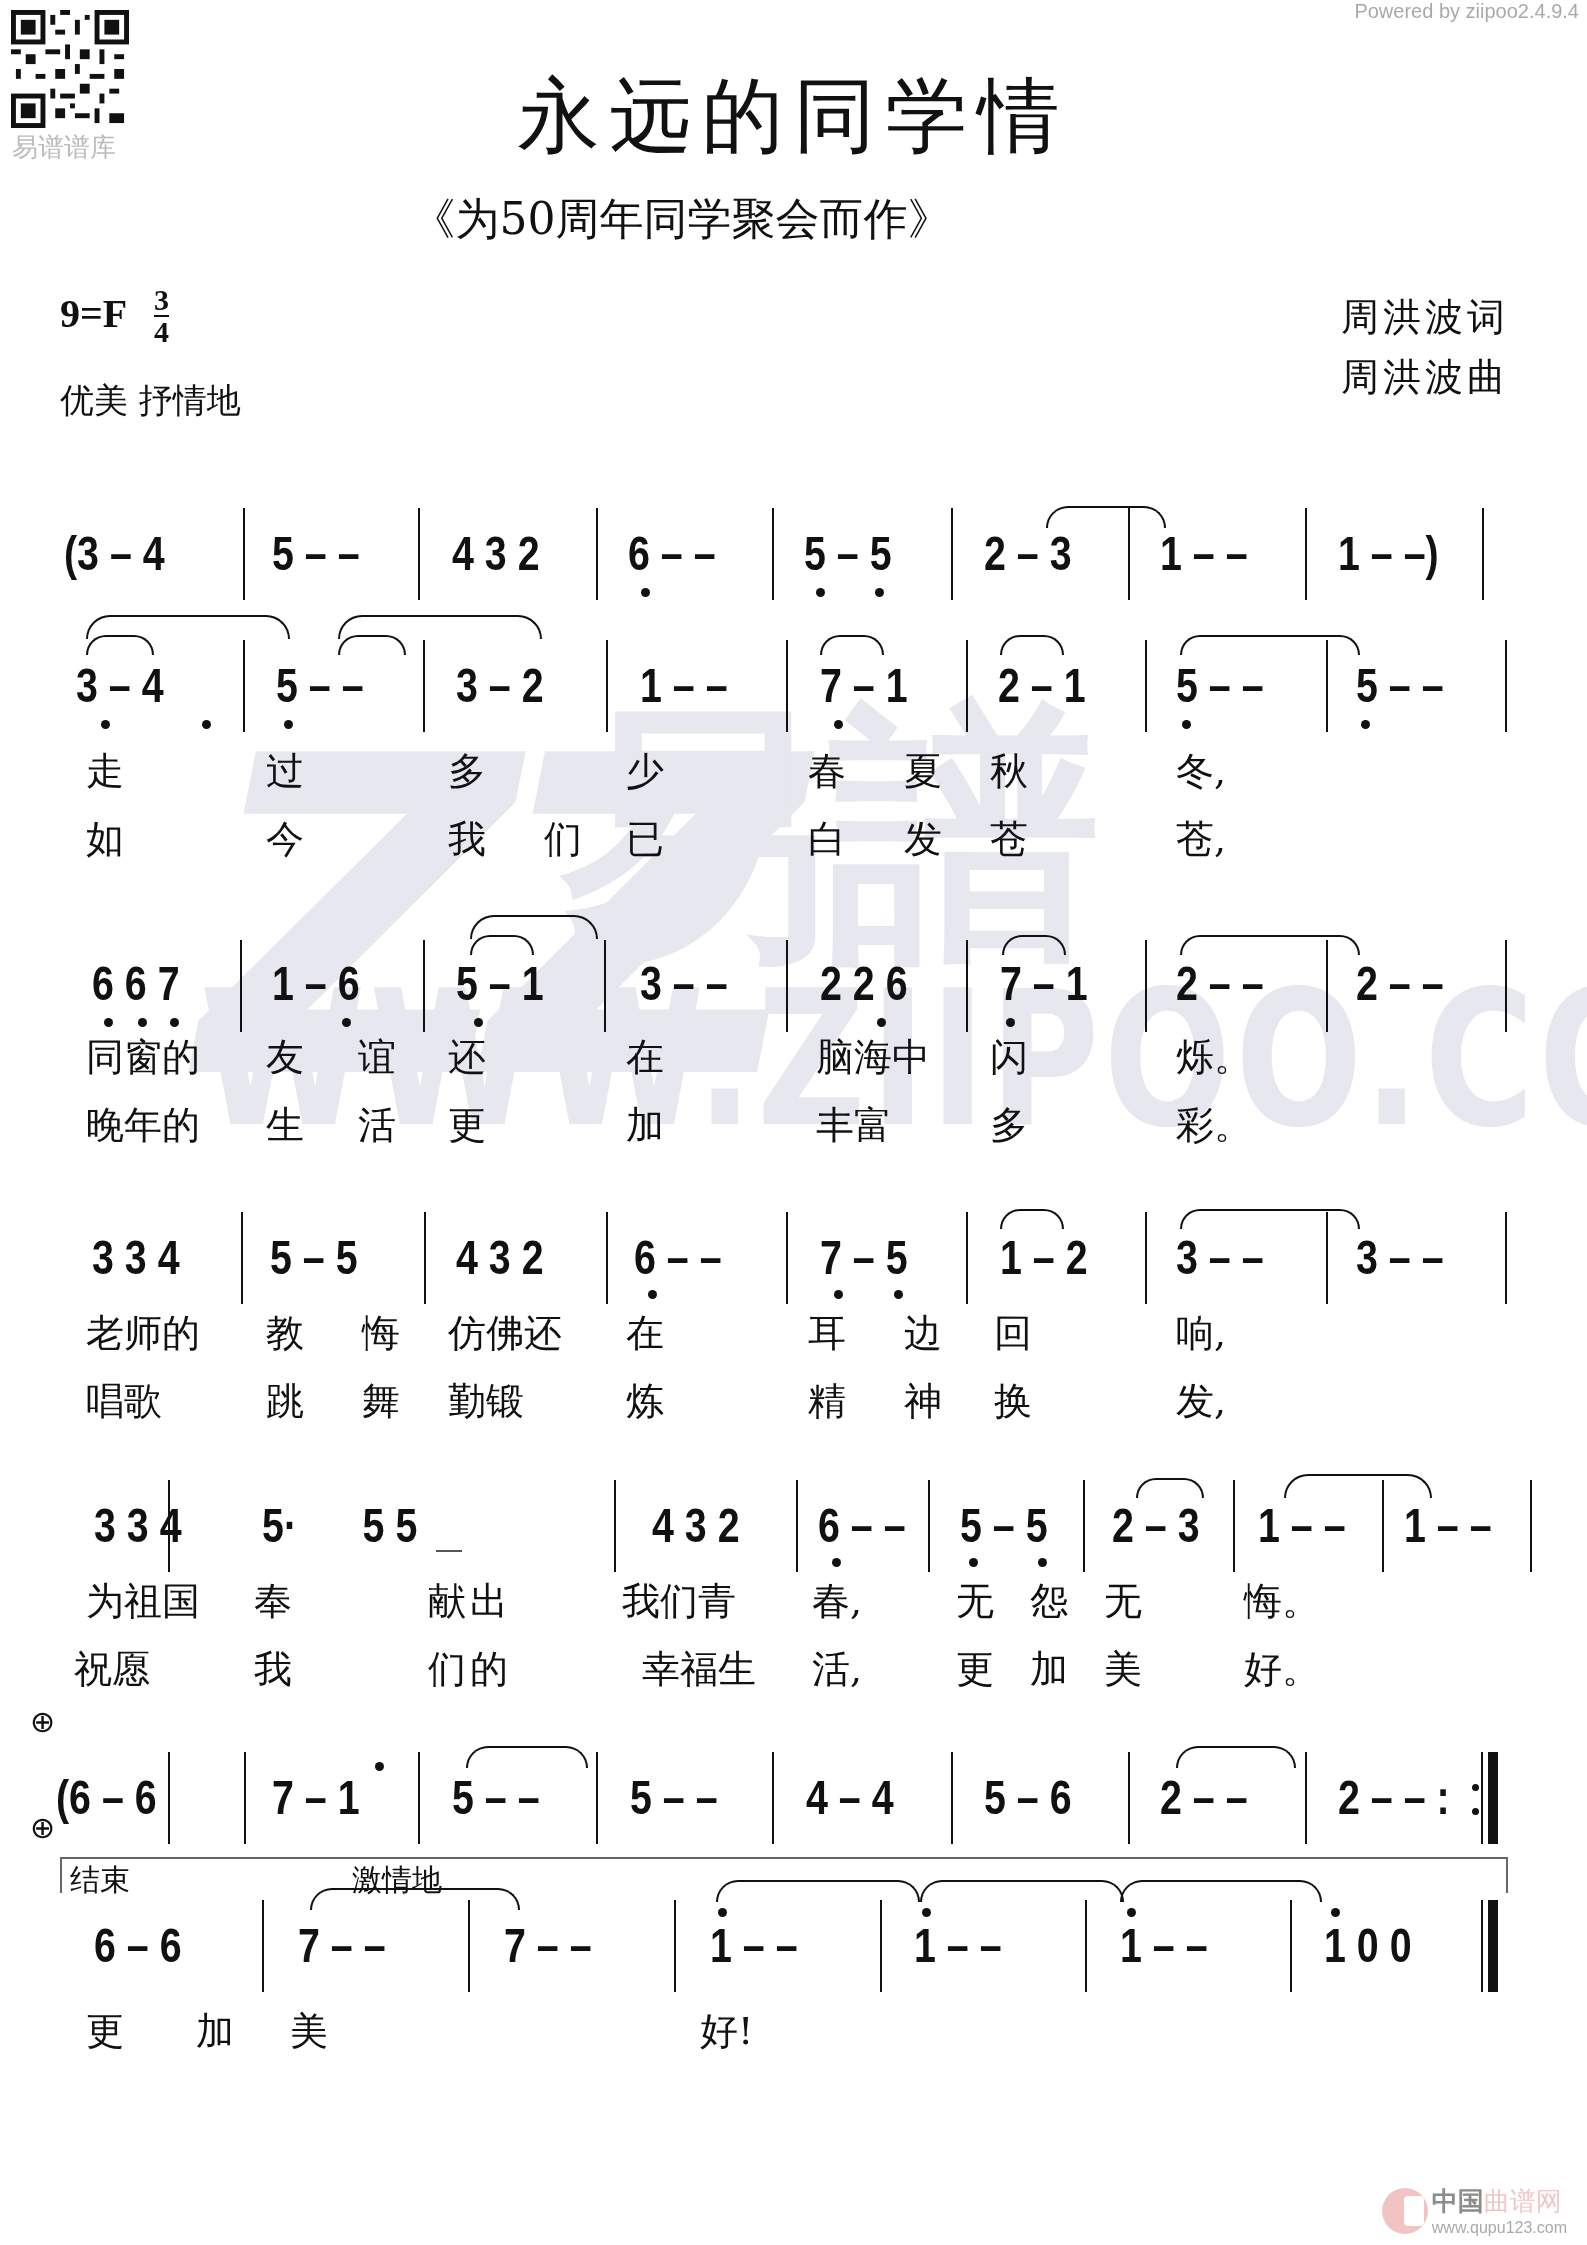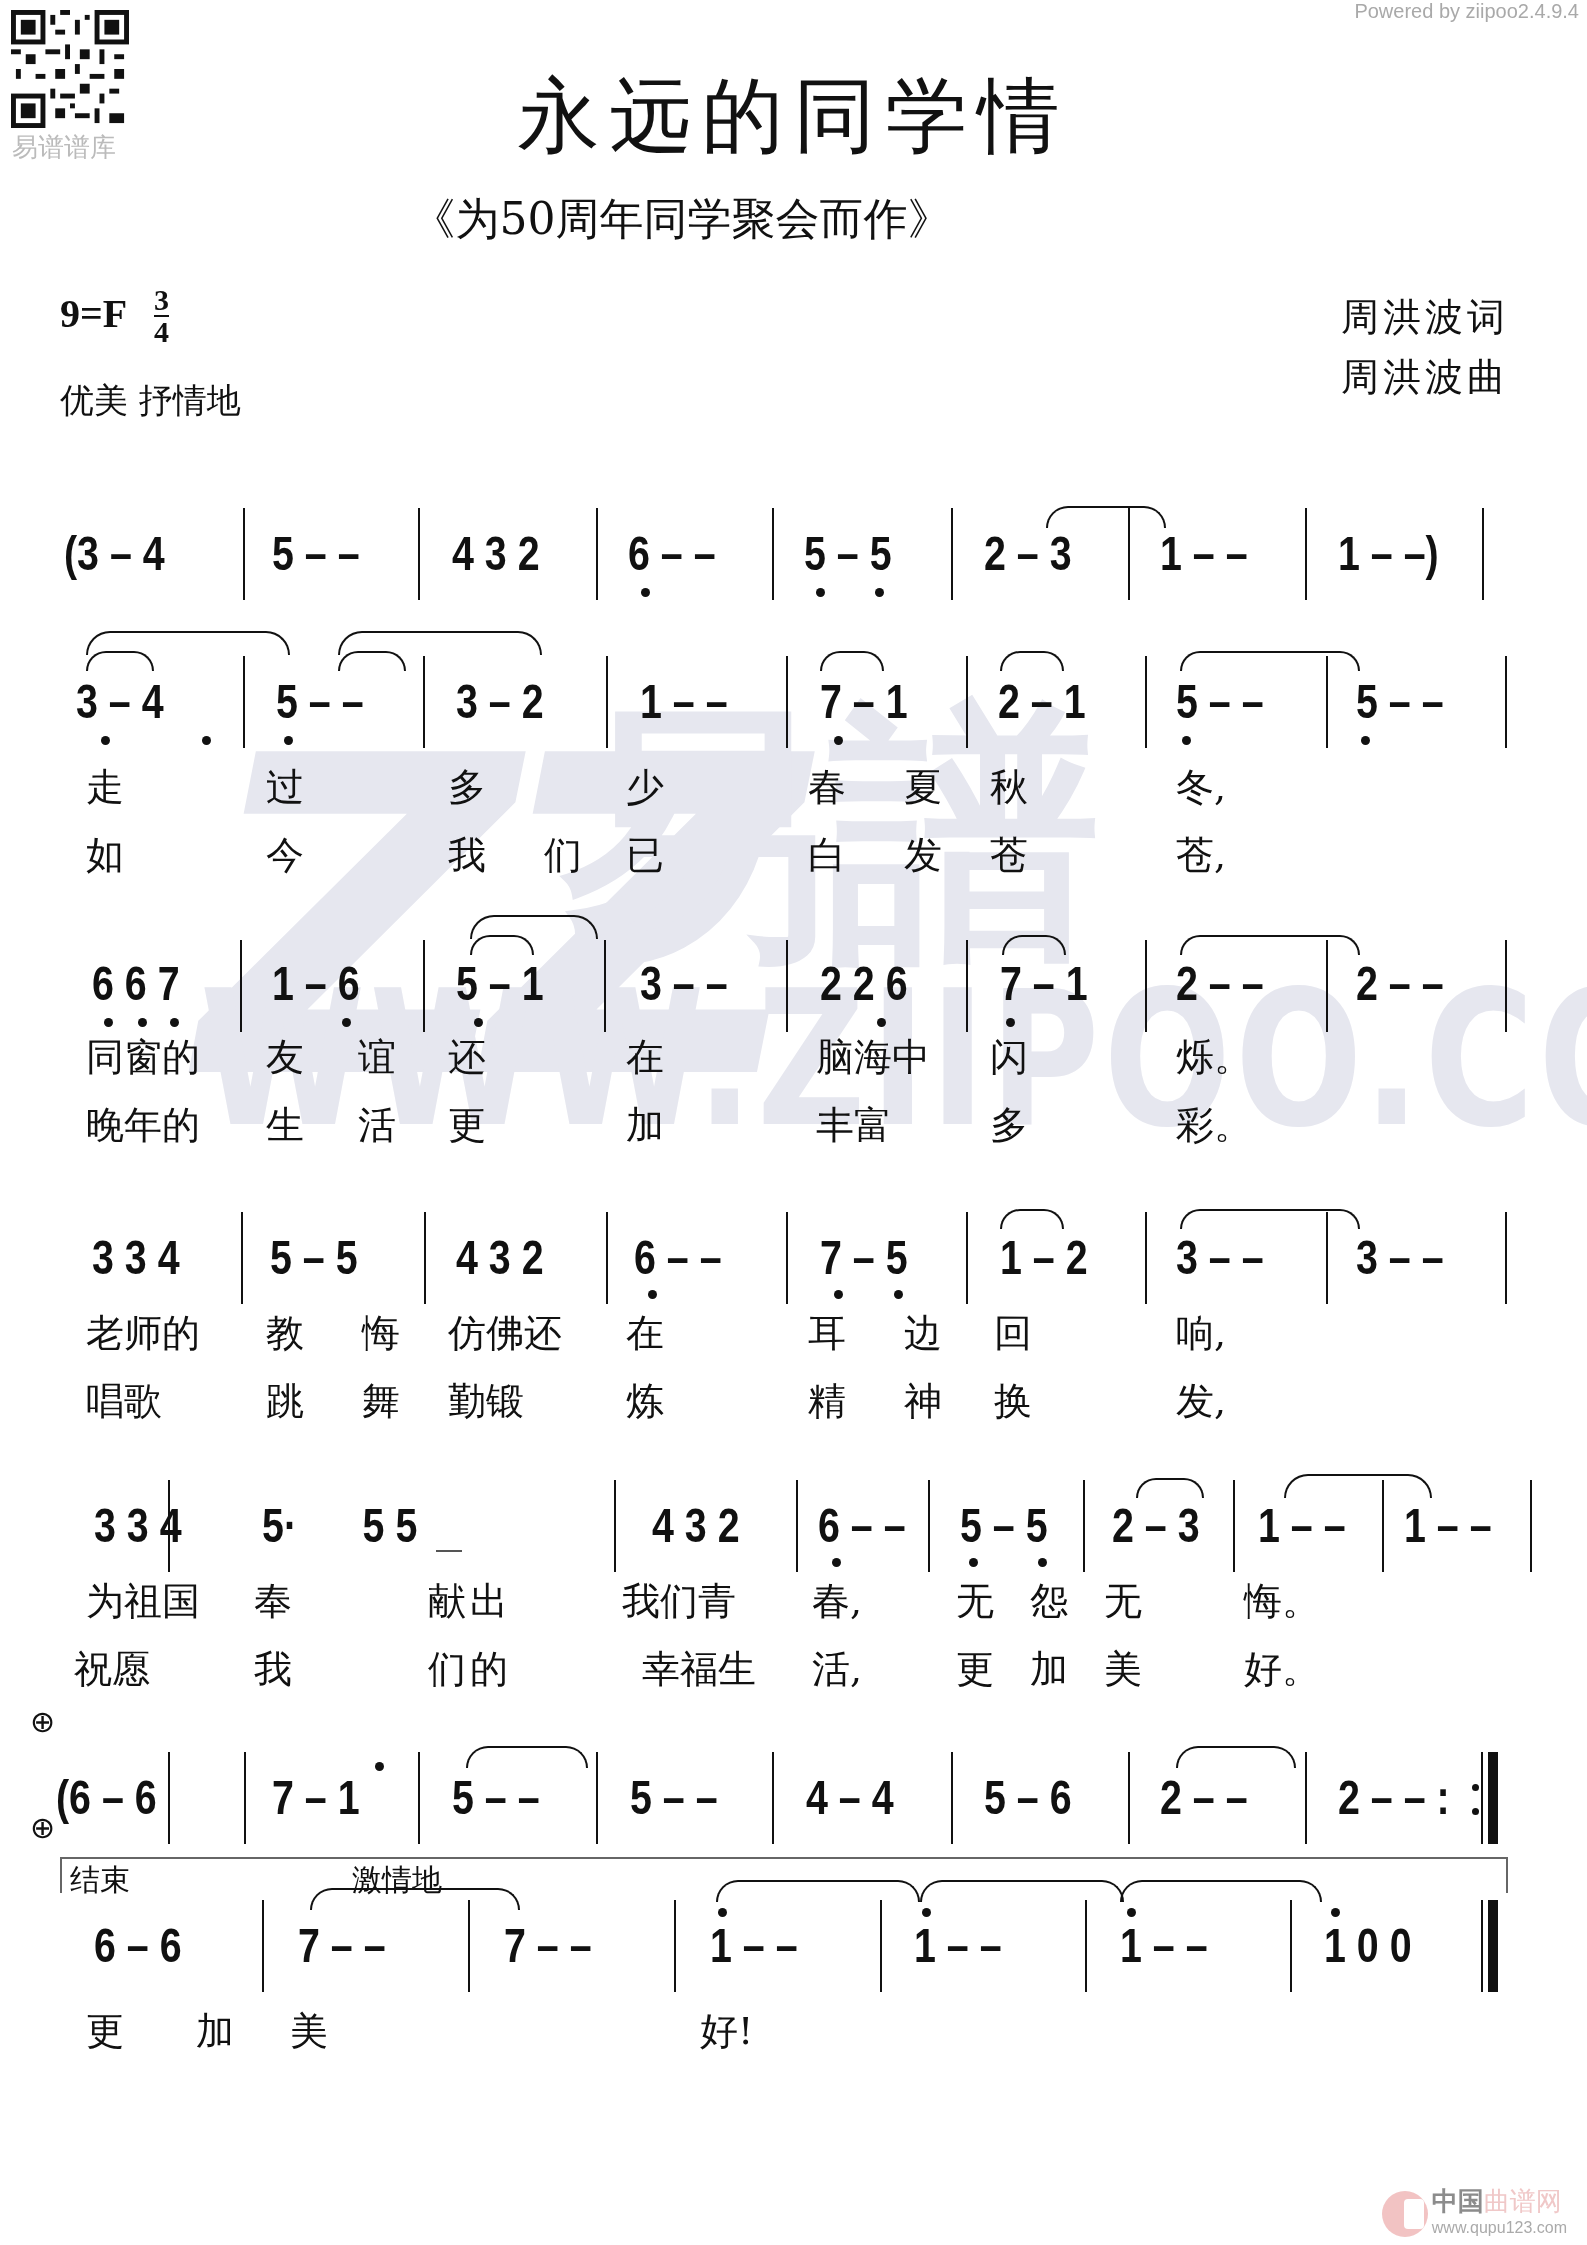--- a/index.html
+++ b/index.html
@@ -26,21 +26,21 @@
   .lyric { position:absolute; font-family:"DejaVu Serif", serif; font-size:38px; white-space:pre; line-height:1; }
   .slur { position:absolute; border:2px solid #111; border-bottom:none; border-radius:40px 40px 0 0; }
   .dot-below { position:absolute; width:9px; height:9px; border-radius:50%; background:#111; }
   .dot-above { position:absolute; width:9px; height:9px; border-radius:50%; background:#111; }
   .underline-mark { position:absolute; height:2px; background:#555; }
   .coda { position:absolute; font-family:"DejaVu Sans", sans-serif; font-size:30px; }
   .volta { position:absolute; border:2px solid #666; border-bottom:none; }
   .volta-label { position:absolute; font-family:"DejaVu Sans", sans-serif; font-size:30px; }
   .final-thick { position:absolute; width:10px; background:#111; }
   .repeat-dot { position:absolute; width:7px; height:7px; border-radius:50%; background:#111; }
-  .footer-logo { right:20px; bottom:8px; display:flex; align-items:flex-end; gap:4px; }
+  .footer-logo { right:20px; bottom:8px; display:flex; align-items:center; gap:4px; }
   .footer-logo .mark { width:46px; height:46px; border-radius:50%; background:#f2c3c3; position:relative; }
   .footer-logo .mark::after { content:""; position:absolute; left:22px; top:8px; width:20px; height:30px; background:#fff; border-radius:4px; }
   .footer-logo .txt1 { font-family:"DejaVu Serif", serif; font-size:26px; color:#8c8c8c; font-weight:bold; }
   .footer-logo .txt2 { font-family:"DejaVu Serif", serif; font-size:26px; color:#f0c8c8; }
   .footer-logo .url { font-family:"Liberation Sans", sans-serif; font-size:16px; color:#aaaaaa; display:block; }
 </style>
 </head>
 <body>
 
 <svg class="abs qr" viewBox="0 0 24 24">
@@ -116,21 +116,21 @@
   <div class="note-group" style="left:804px;top:22px;">5 – 5</div>
   <div class="note-group" style="left:984px;top:22px;">2 – 3</div>
   <div class="note-group" style="left:1160px;top:22px;">1 – –</div>
   <div class="note-group" style="left:1338px;top:22px;">1 – –)</div>
   <div class="dot-below" style="left:641px;top:80px;"></div>
   <div class="dot-below" style="left:816px;top:80px;"></div>
   <div class="dot-below" style="left:875px;top:80px;"></div>
   <div class="slur" style="left:1046px;top:-2px;width:116px;height:20px;"></div>
 </div>
 
-<div class="sysrow" style="top:656px;height:240px;">
+<div class="sysrow" style="top:640px;height:240px;">
   <div class="barline" style="left:243px;top:0;height:92px;"></div>
   <div class="barline" style="left:423px;top:0;height:92px;"></div>
   <div class="barline" style="left:606px;top:0;height:92px;"></div>
   <div class="barline" style="left:786px;top:0;height:92px;"></div>
   <div class="barline" style="left:966px;top:0;height:92px;"></div>
   <div class="barline" style="left:1145px;top:0;height:92px;"></div>
   <div class="barline" style="left:1326px;top:0;height:92px;"></div>
   <div class="barline" style="left:1505px;top:0;height:92px;"></div>
   <div class="slur" style="left:86px;top:-25px;width:200px;height:22px;"></div>
   <div class="slur" style="left:86px;top:-5px;width:64px;height:18px;"></div>

